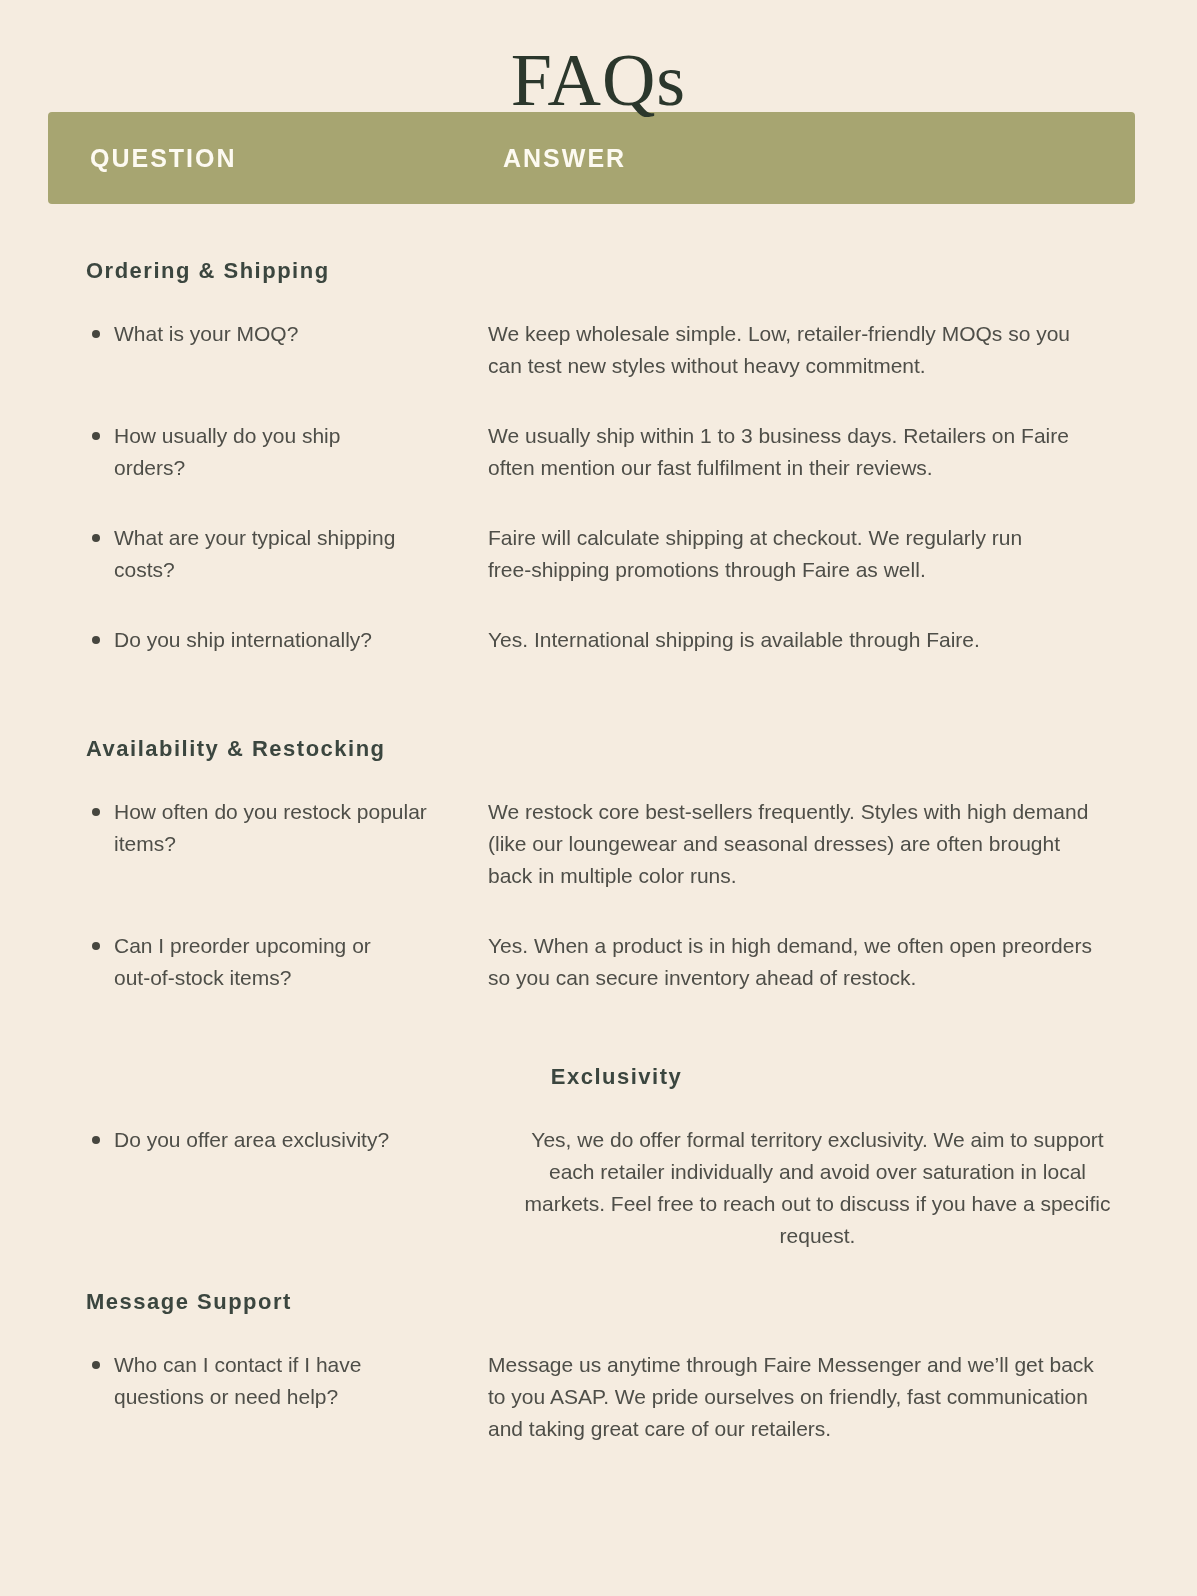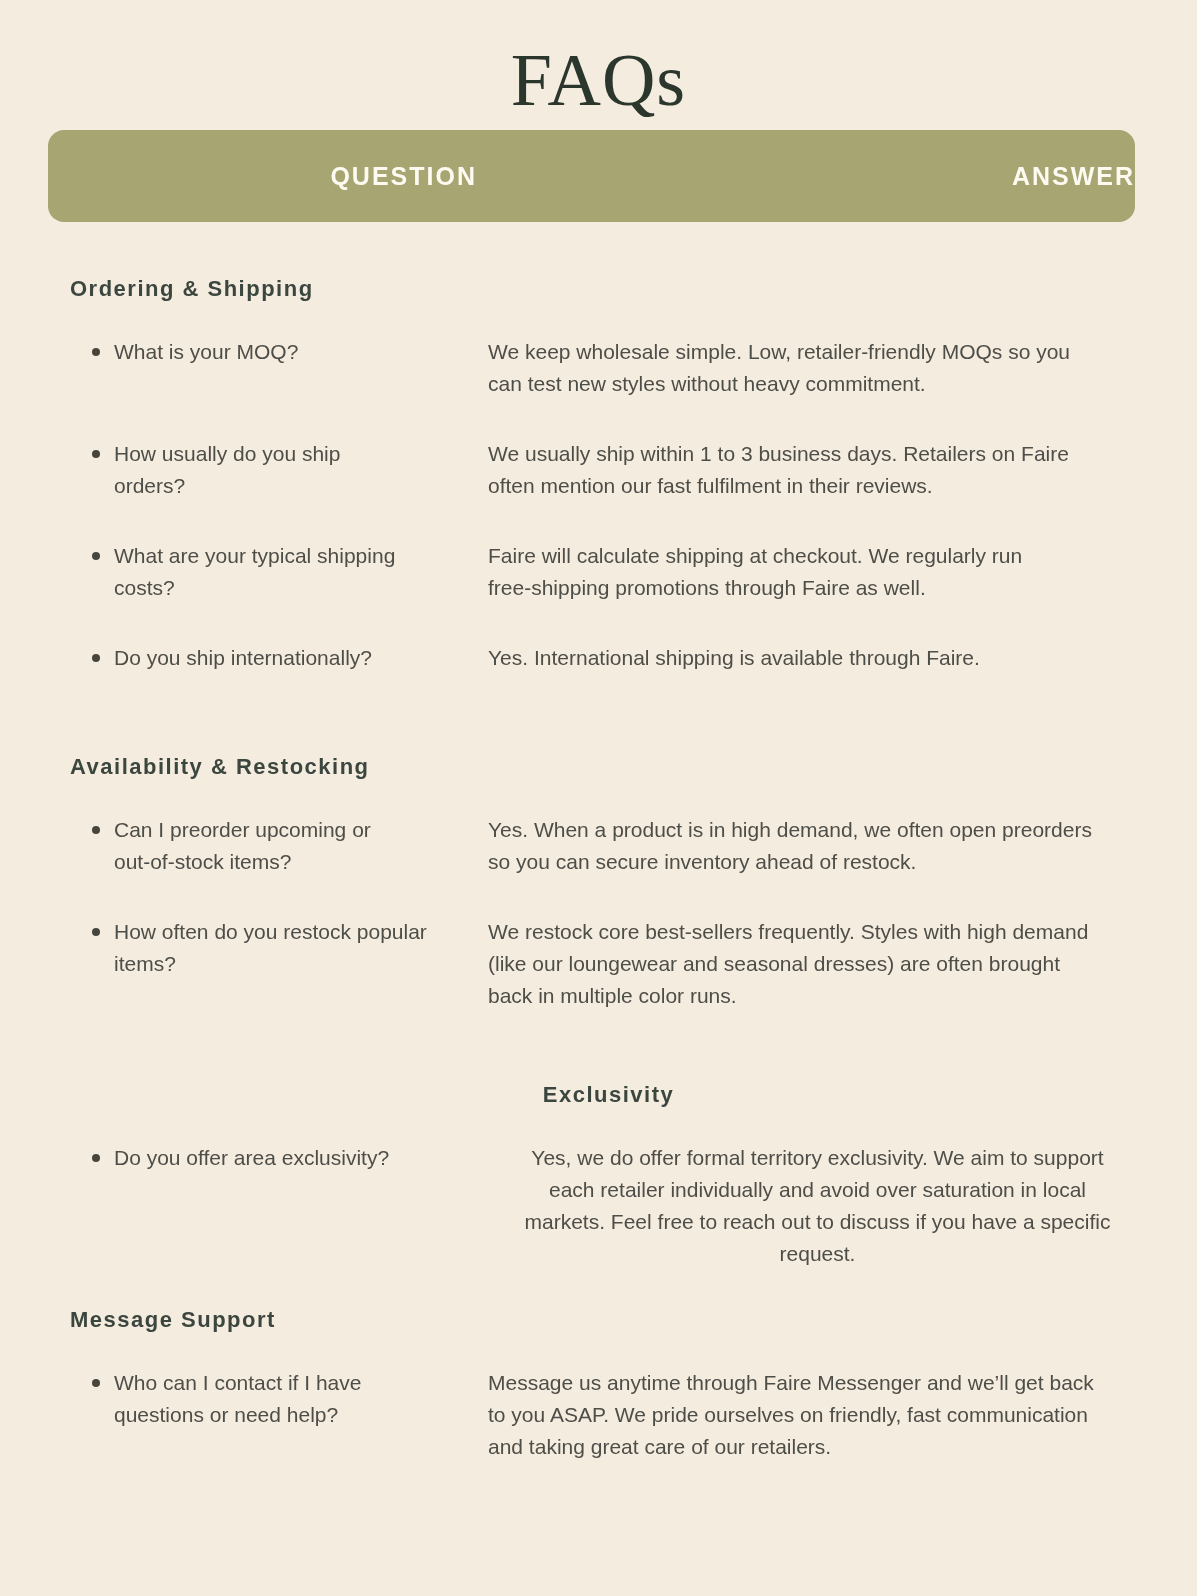--- a/index.html
+++ b/index.html
@@ -8,53 +8,52 @@
     width: 1197px;
     height: 1596px;
     background: #f5ece0;
     font-family: "Liberation Sans", "DejaVu Sans", sans-serif;
     color: #4e4e48;
     overflow: hidden;
   }
   .page-title {
     margin: 0;
     padding-top: 36px;
-    height: 130px;
+    height: 112px;
     text-align: center;
     font-family: "Liberation Serif", "DejaVu Serif", serif;
     font-weight: 500;
     font-size: 74px;
     line-height: 1.2;
     color: #2b372c;
     letter-spacing: 1px;
   }
   .header-bar {
     margin: 0 62px 0 48px;
     height: 92px;
     background: #a7a571;
-    border-radius: 16px;
+    border-radius: 4px;
     display: grid;
     grid-template-columns: 413px auto;
     align-items: center;
-    padding-left: 16px;
+    padding-left: 42px;
     color: #fdfaf1;
     font-weight: bold;
     font-size: 25px;
     letter-spacing: 2px;
-    text-align: right;
   }
   .content {
     padding: 0 50px 90px 70px;
   }
   section.faq-section { margin-top: 54px; }
   section.faq-section.s2 { margin-top: 80px; }
   section.faq-section.s3 { margin-top: 70px; text-align: center; }
   section.faq-section.s4 { margin-top: 37px; }
   .section-title {
-    margin: 0 0 34px 0;
+    margin: 0 0 34px 16px;
     font-size: 22px;
     font-weight: bold;
     letter-spacing: 1.5px;
     color: #3b463f;
     line-height: 26px;
   }
   .faq-row {
     display: grid;
     grid-template-columns: 418px 1fr;
     align-items: start;
@@ -135,36 +134,36 @@
         <div class="answer-text">Yes. International shipping is available through Faire.</div>
       </div>
     </section>
 
     <section class="faq-section s2">
       <h2 class="section-title">Availability &amp; Restocking</h2>
 
       <div class="faq-row">
         <div class="question-cell">
           <span class="bullet"></span>
-          <span class="question-text">Can I preorder upcoming or
-out-of-stock items?</span>
-        </div>
-        <div class="answer-text">Yes. When a product is in high demand, we often open preorders
-so you can secure inventory ahead of restock.</div>
-      </div>
-
-      <div class="faq-row">
-        <div class="question-cell">
-          <span class="bullet"></span>
           <span class="question-text">How often do you restock popular
 items?</span>
         </div>
         <div class="answer-text">We restock core best-sellers frequently. Styles with high demand
 (like our loungewear and seasonal dresses) are often brought
 back in multiple color runs.</div>
+      </div>
+
+      <div class="faq-row">
+        <div class="question-cell">
+          <span class="bullet"></span>
+          <span class="question-text">Can I preorder upcoming or
+out-of-stock items?</span>
+        </div>
+        <div class="answer-text">Yes. When a product is in high demand, we often open preorders
+so you can secure inventory ahead of restock.</div>
       </div>
     </section>
 
     <section class="faq-section s3">
       <h2 class="section-title">Exclusivity</h2>
 
       <div class="faq-row">
         <div class="question-cell">
           <span class="bullet"></span>
           <span class="question-text">Do you offer area exclusivity?</span>

